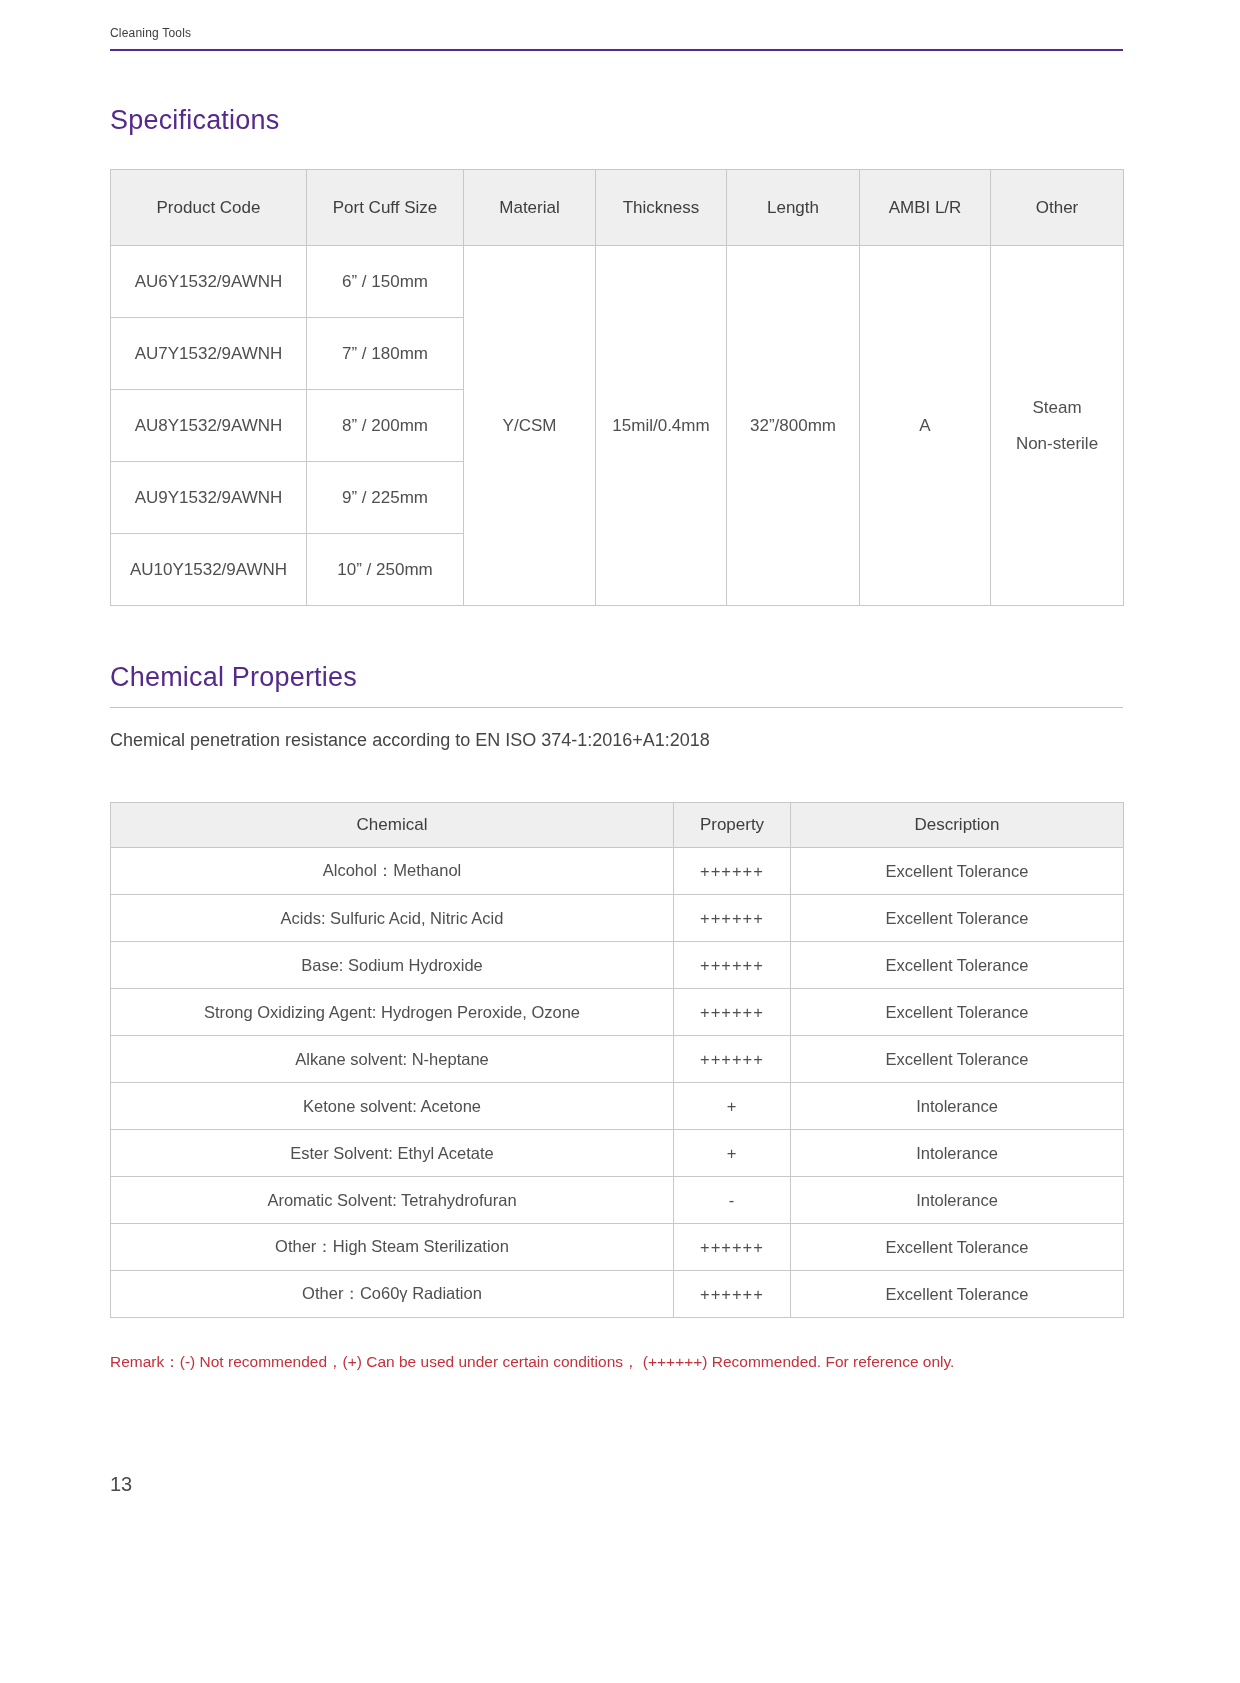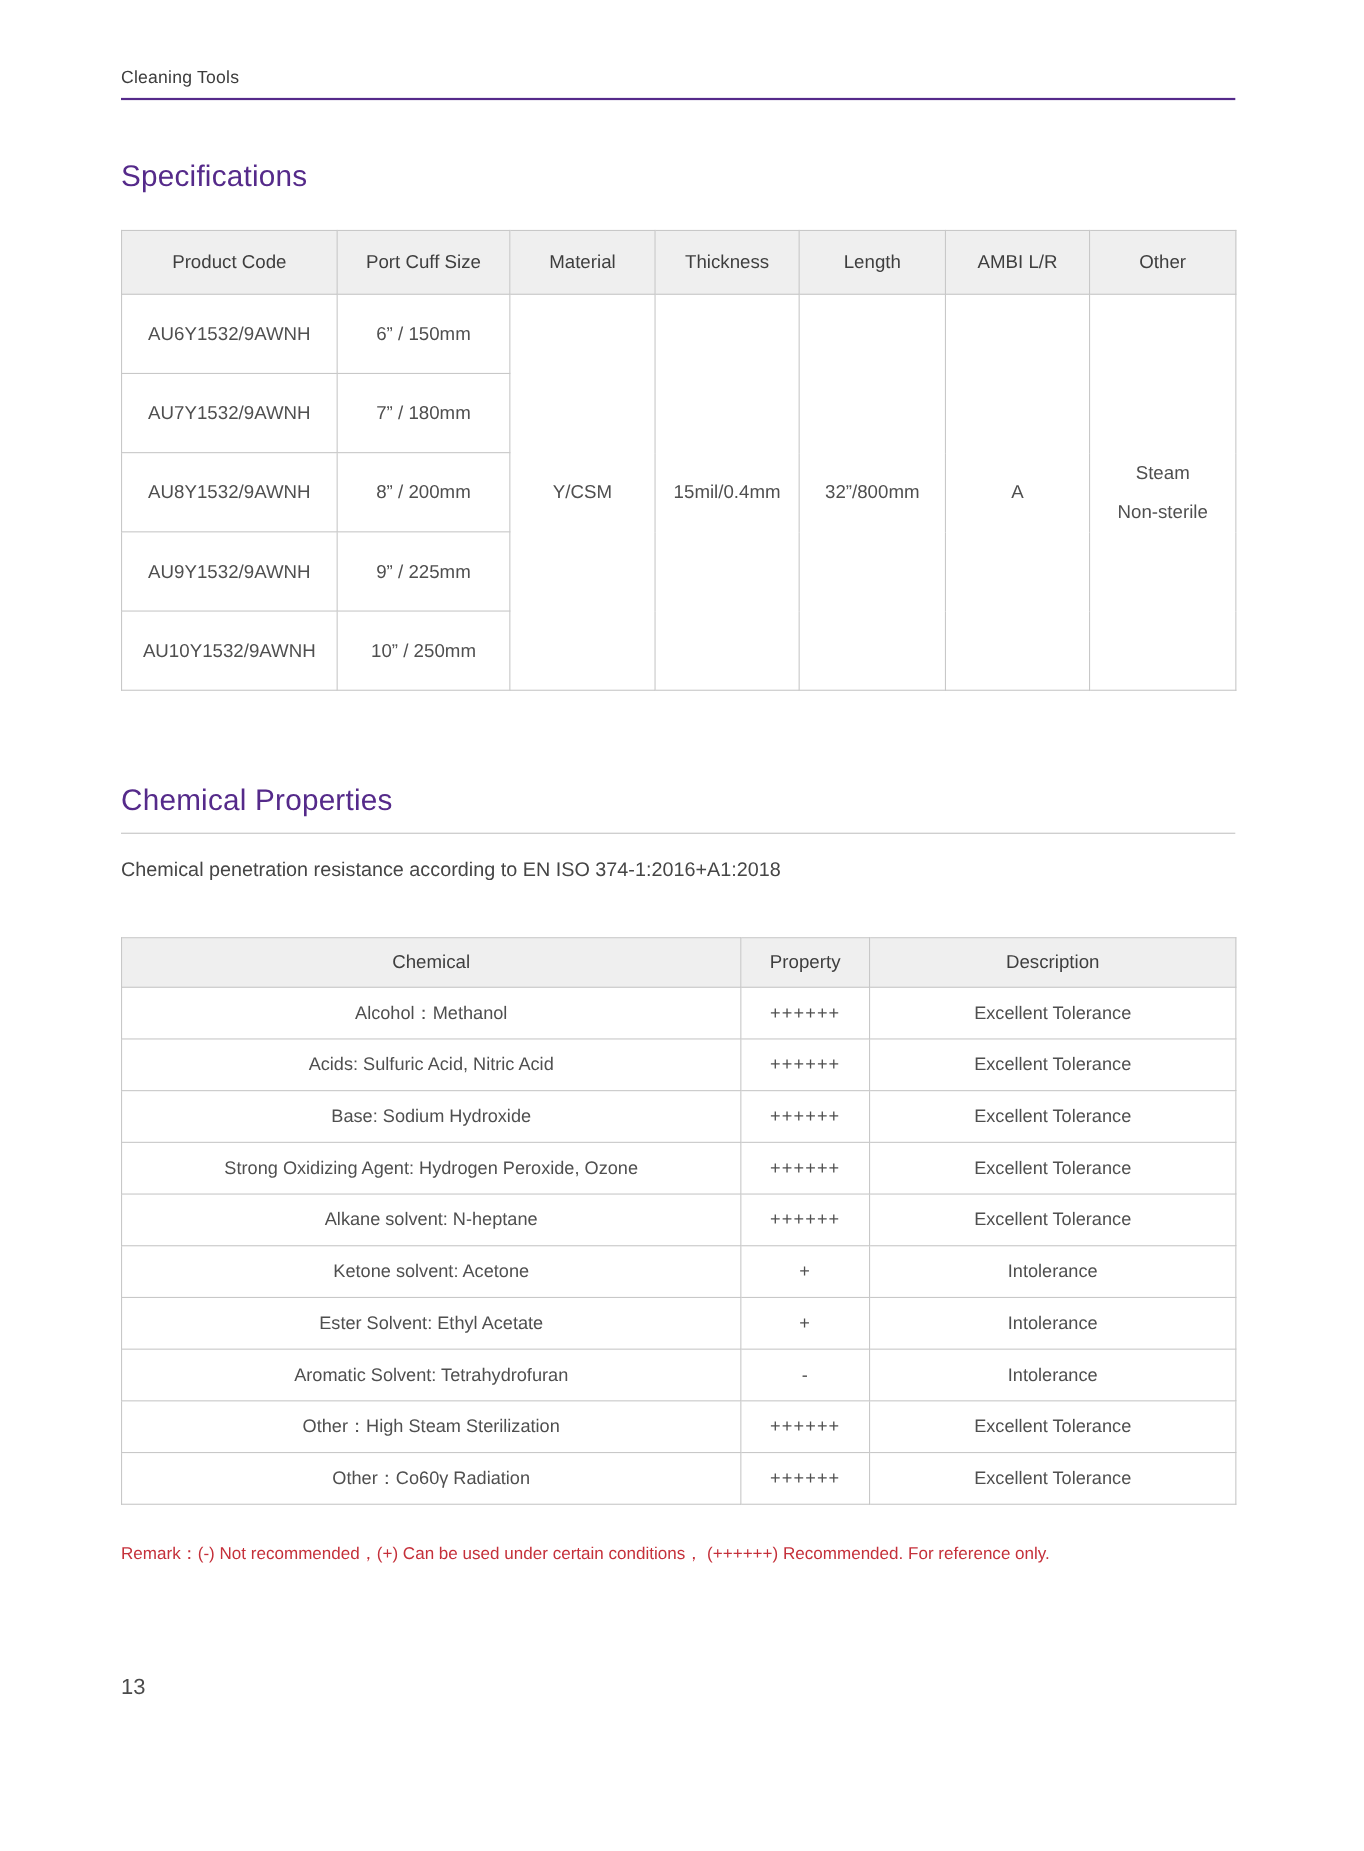--- a/index.html
+++ b/index.html
@@ -10,38 +10,38 @@
     background: #ffffff;
     font-family: "Liberation Sans", sans-serif;
     color: #4a4a4a;
   }
   .page {
     width: 1240px;
     height: 1683px;
     padding: 0 117px 0 110px;
   }
   .breadcrumb {
-    padding-top: 62px;
-    font-size: 16px;
+    padding-top: 26px;
+    font-size: 12px;
     color: #3c3c3c;
     letter-spacing: 0.2px;
   }
   .top-rule {
     margin-top: 9px;
     height: 2px;
     background: #552a8a;
   }
   .section-title {
     font-size: 27px;
     font-weight: 500;
     color: #552a8a;
     letter-spacing: 0.2px;
   }
   .title-specs { margin-top: 54px; }
-  .title-chem  { margin-top: 84px; }
+  .title-chem  { margin-top: 56px; }
   .title-divider {
     margin-top: 14px;
     height: 1px;
     background: #c4c4c4;
   }
   .subtitle {
     margin-top: 22px;
     font-size: 18px;
     color: #454545;
   }
@@ -53,21 +53,21 @@
   th, td {
     border: 1px solid #c8c8c8;
     text-align: center;
     vertical-align: middle;
     font-weight: normal;
     padding: 0 4px;
   }
   th { background: #efefef; color: #3e3e3e; }
   td { color: #4f4f4f; }
   .spec-table { margin-top: 33px; }
-  .spec-table th { height: 58px; font-size: 17px; }
+  .spec-table th { height: 76px; font-size: 17px; }
   .spec-table td { height: 72px; font-size: 17px; }
   .other-line { line-height: 36px; }
   .chem-table { margin-top: 51px; }
   .chem-table th { height: 45px; font-size: 17px; }
   .chem-table td { height: 47px; font-size: 16.5px; }
   .prop-cell { font-size: 15px; letter-spacing: 1px; }
   .remark {
     margin-top: 34px;
     font-size: 15.5px;
     color: #c5303a;

